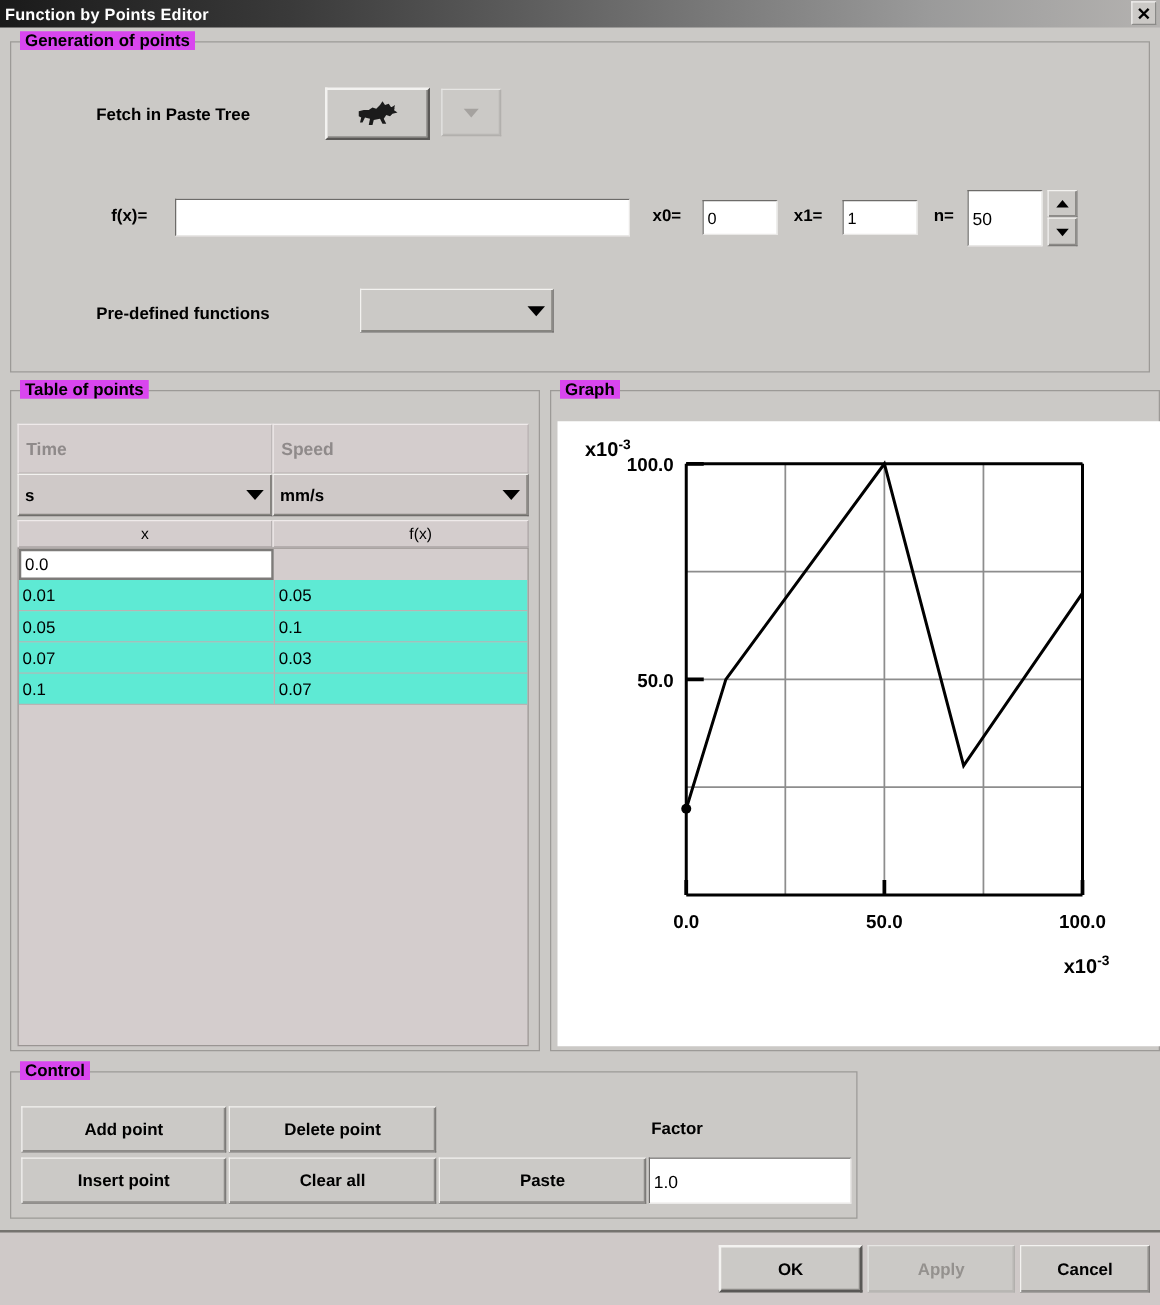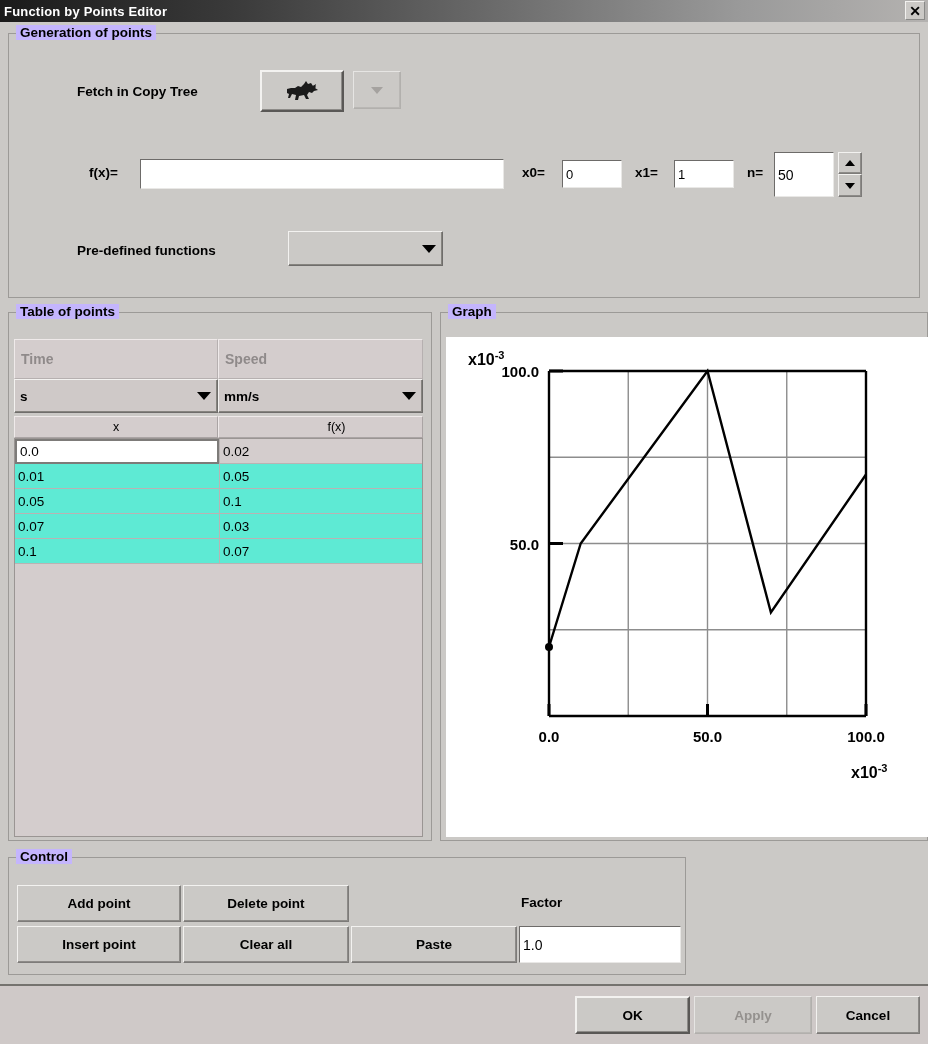--- a/index.html
+++ b/index.html
@@ -27,21 +27,21 @@
     background:#cbc9c6;
     border:1px solid #8a8a88; border-top-color:#f2f1ef; border-left-color:#f2f1ef;
     display:flex; align-items:center; justify-content:center;
     font-size:14px; font-weight:bold; color:#000; line-height:1;
     font-family:"Liberation Sans", sans-serif;
     cursor:pointer;
   }
   
   .group{ position:absolute; border:1px solid #9c9a97; }
   .group > .legend{
-    position:absolute; top:-9px; left:7px; background:#c4b5fd;
+    position:absolute; top:-9px; left:7px; background:#d946ef;
     padding:0 4px; font-size:13.5px; font-weight:bold; color:#000;
     white-space:nowrap;
   }
   
   .lbl{ font-size:13.5px; font-weight:bold; color:#000; white-space:nowrap; }
   .txtfield{
     background:#fff; border:1px solid #7e7c7a;
     border-top-color:#6d6b69; border-left-color:#6d6b69;
     border-right-color:#e9e8e6; border-bottom-color:#e9e8e6;
     font-size:13px; font-family:"Liberation Sans", sans-serif;
@@ -104,21 +104,21 @@
 <body>
 
 <div id="titlebar">
   <span class="t-text">Function by Points Editor</span>
   <div id="close-btn">✕</div>
 </div>
 
 <div class="group" style="left:8px; top:33px; width:912px; height:265px;">
   <span class="legend">Generation of points</span>
 
-  <span class="lbl" style="position:absolute; left:68px; top:50px;">Fetch in Copy Tree</span>
+  <span class="lbl" style="position:absolute; left:68px; top:50px;">Fetch in Paste Tree</span>
 
   <div class="btn" style="position:absolute; left:251px; top:36px; width:84px; height:42px; border-width:2px; border-color:#5a5856; border-top-color:#f3f2f0; border-left-color:#f3f2f0;">
     <svg width="34" height="22" viewBox="0 0 34 22">
       <path fill="#1b1b1b" d="M2 13 L2 9 L6 8 L10 8 L13 6 L16 7 L19 4 L21 1 L23 4 L26 3 L28 6 L31 4 L30 8 L33 10 L29 11 L27 13 L24 12 L22 15 L24 19 L21 19 L19 15 L14 16 L13 20 L10 20 L11 15 L7 14 L5 18 L3 18 L4 14 Z"></path>
       <circle fill="#1b1b1b" cx="29" cy="7" r="1.6"></circle>
     </svg>
   </div>
 
   <div class="btn disabled" style="position:absolute; left:344px; top:37px; width:48px; height:38px;">
     <span class="caret dis sm"></span>
@@ -168,21 +168,20 @@
     <span class="caret"></span>
   </div>
 
   <div class="th-col" style="position:absolute; left:5px; top:103px; width:204px; height:22px;">x</div>
   <div class="th-col" style="position:absolute; left:209px; top:103px; width:205px; height:22px;padding-left:32px;">f(x)</div>
 
   <div style="position:absolute; left:5px; top:125px; width:409px; height:399px; background:#d4cdcd; border:1px solid #9a9593; overflow:hidden;">
     <div id="grid-rows">
         <div style="display: flex; height: 25px;">
           <div class="cell edit" style="width: 204px; height: 25px;">0.0</div>
-          <div class="cell sel" style="width: 203px; height: 25px; border-left: 1px solid rgb(185, 179, 179);">0.02</div>
         </div>
         <div style="display: flex; height: 25px;">
           <div class="cell" style="width: 204px; height: 25px;">0.01</div>
           <div class="cell" style="width: 203px; height: 25px; border-left: 1px solid rgb(185, 179, 179);">0.05</div>
         </div>
         <div style="display: flex; height: 25px;">
           <div class="cell" style="width: 204px; height: 25px;">0.05</div>
           <div class="cell" style="width: 203px; height: 25px; border-left: 1px solid rgb(185, 179, 179);">0.1</div>
         </div>
         <div style="display: flex; height: 25px;">

